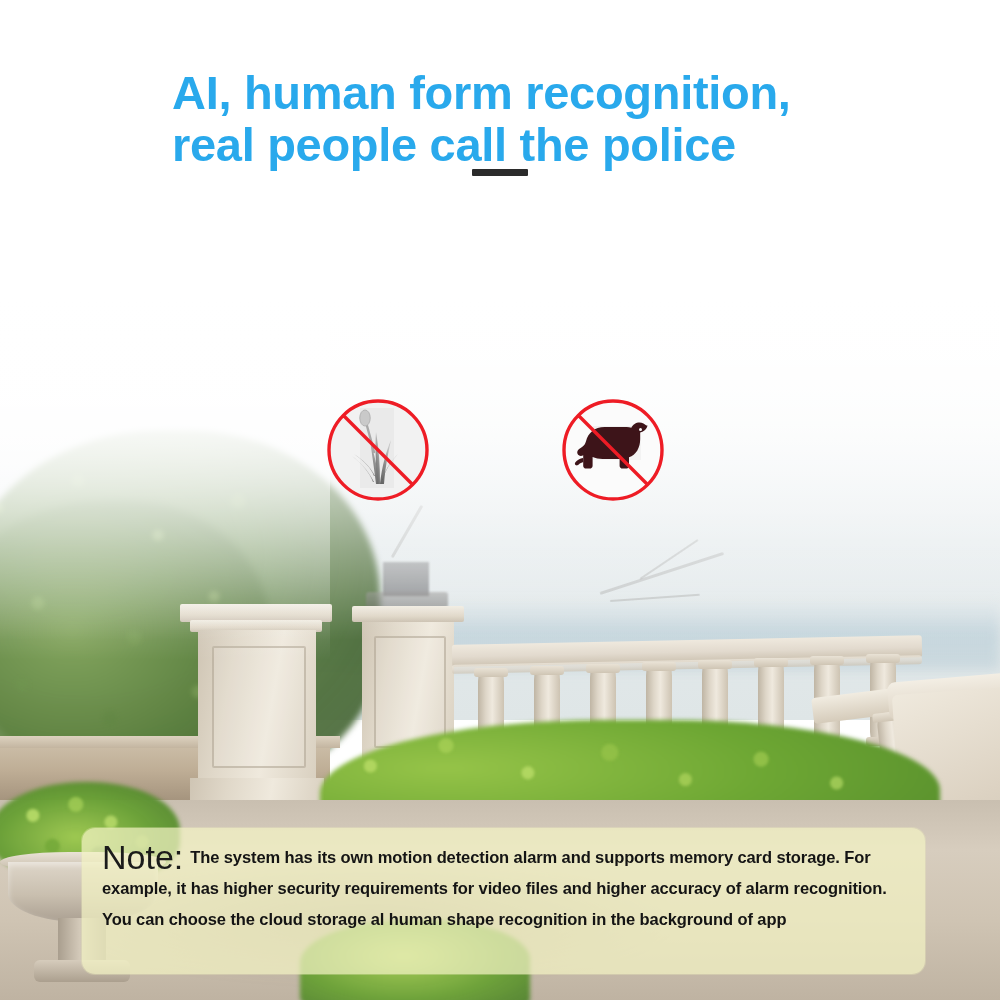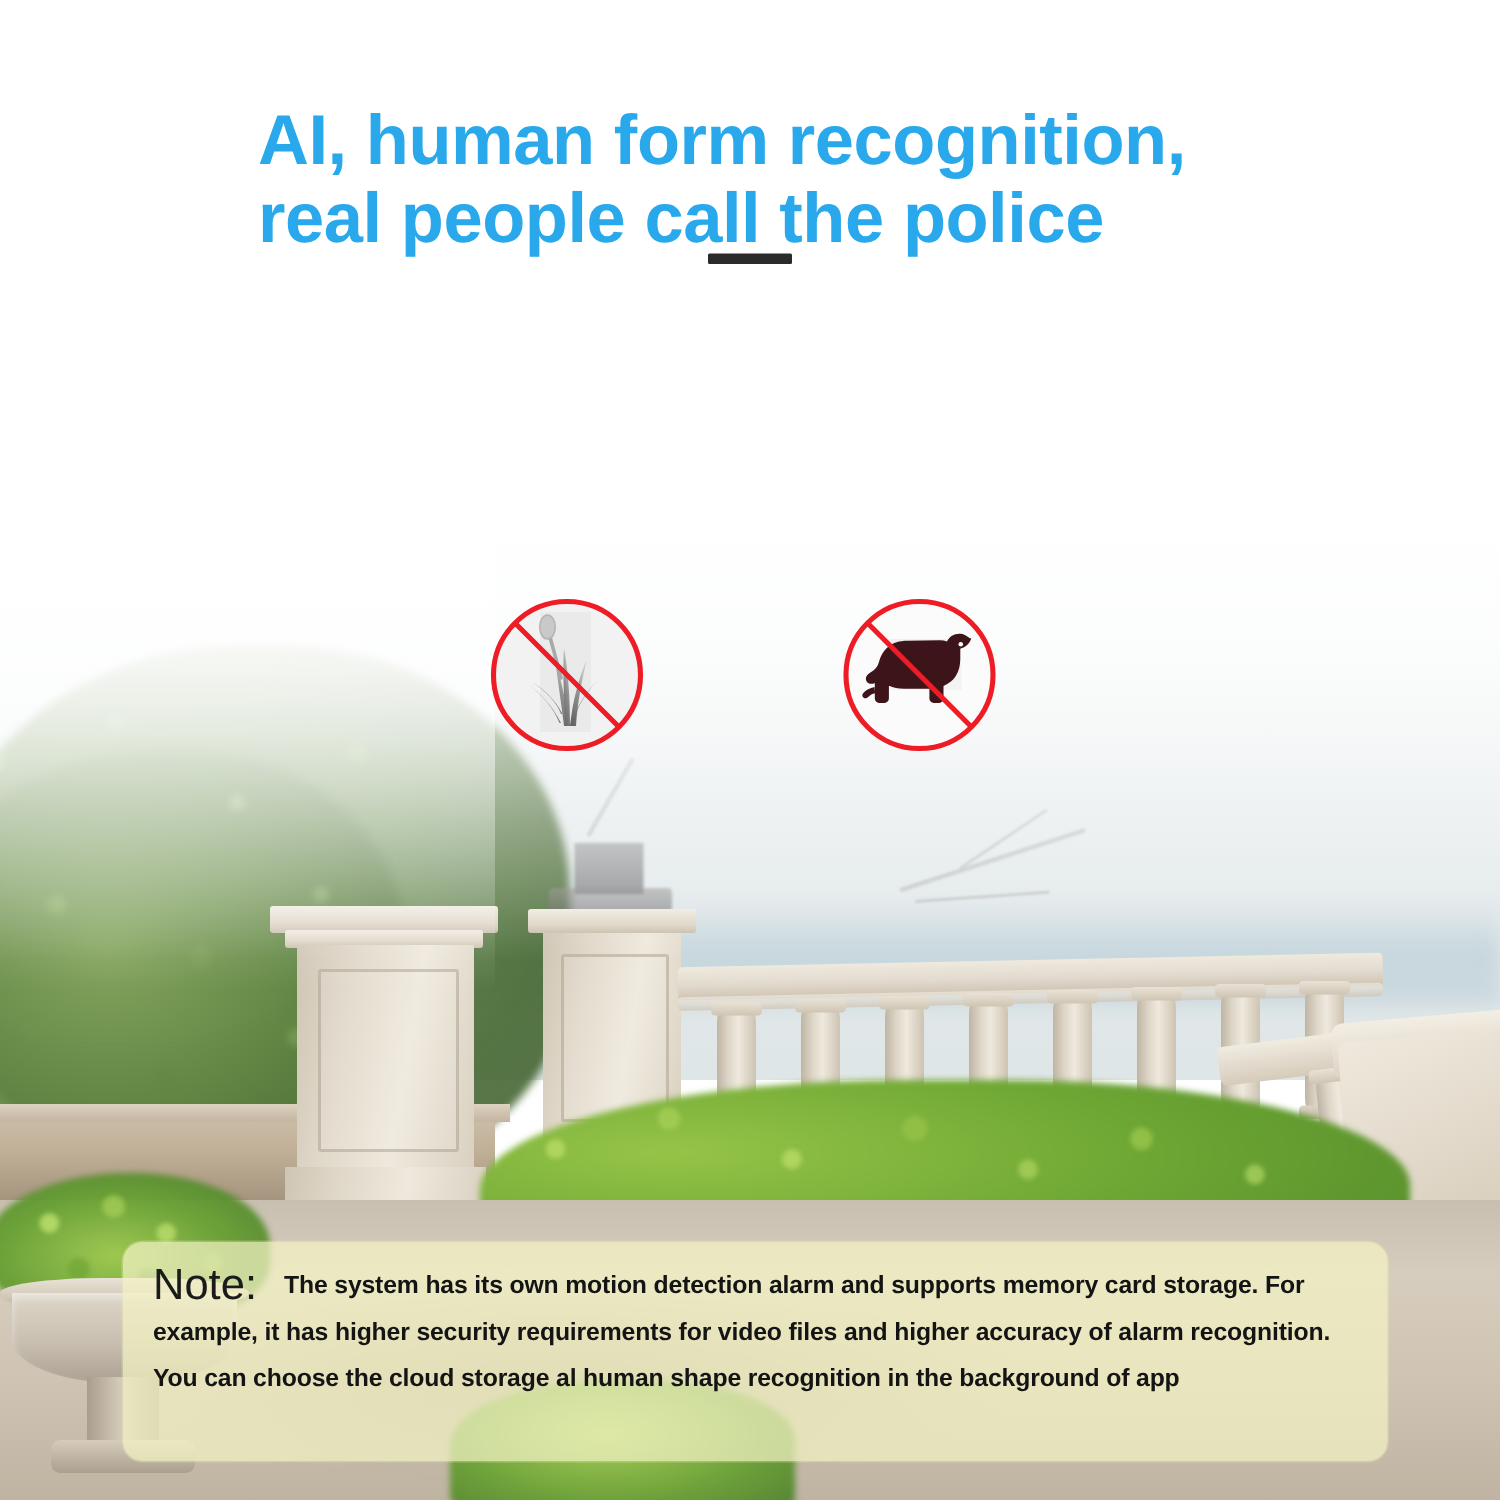--- a/index.html
+++ b/index.html
@@ -400,24 +400,24 @@
   }
   .note-inner {
     position: absolute;
     left: 20px;
     top: 14px;
     right: 18px;
     display: block;
   }
   .note-label {
     float: left;
-    font-size: 29px;
+    font-size: 34px;
     line-height: 31px;
     color: #1b1b1b;
-    margin-right: 18px;
+    margin-right: 7px;
     font-weight: normal;
   }
   .note-text {
     font-size: 16.5px;
     line-height: 31px;
     color: #141414;
     font-weight: bold;
     letter-spacing: -0.1px;
   }
 </style>

